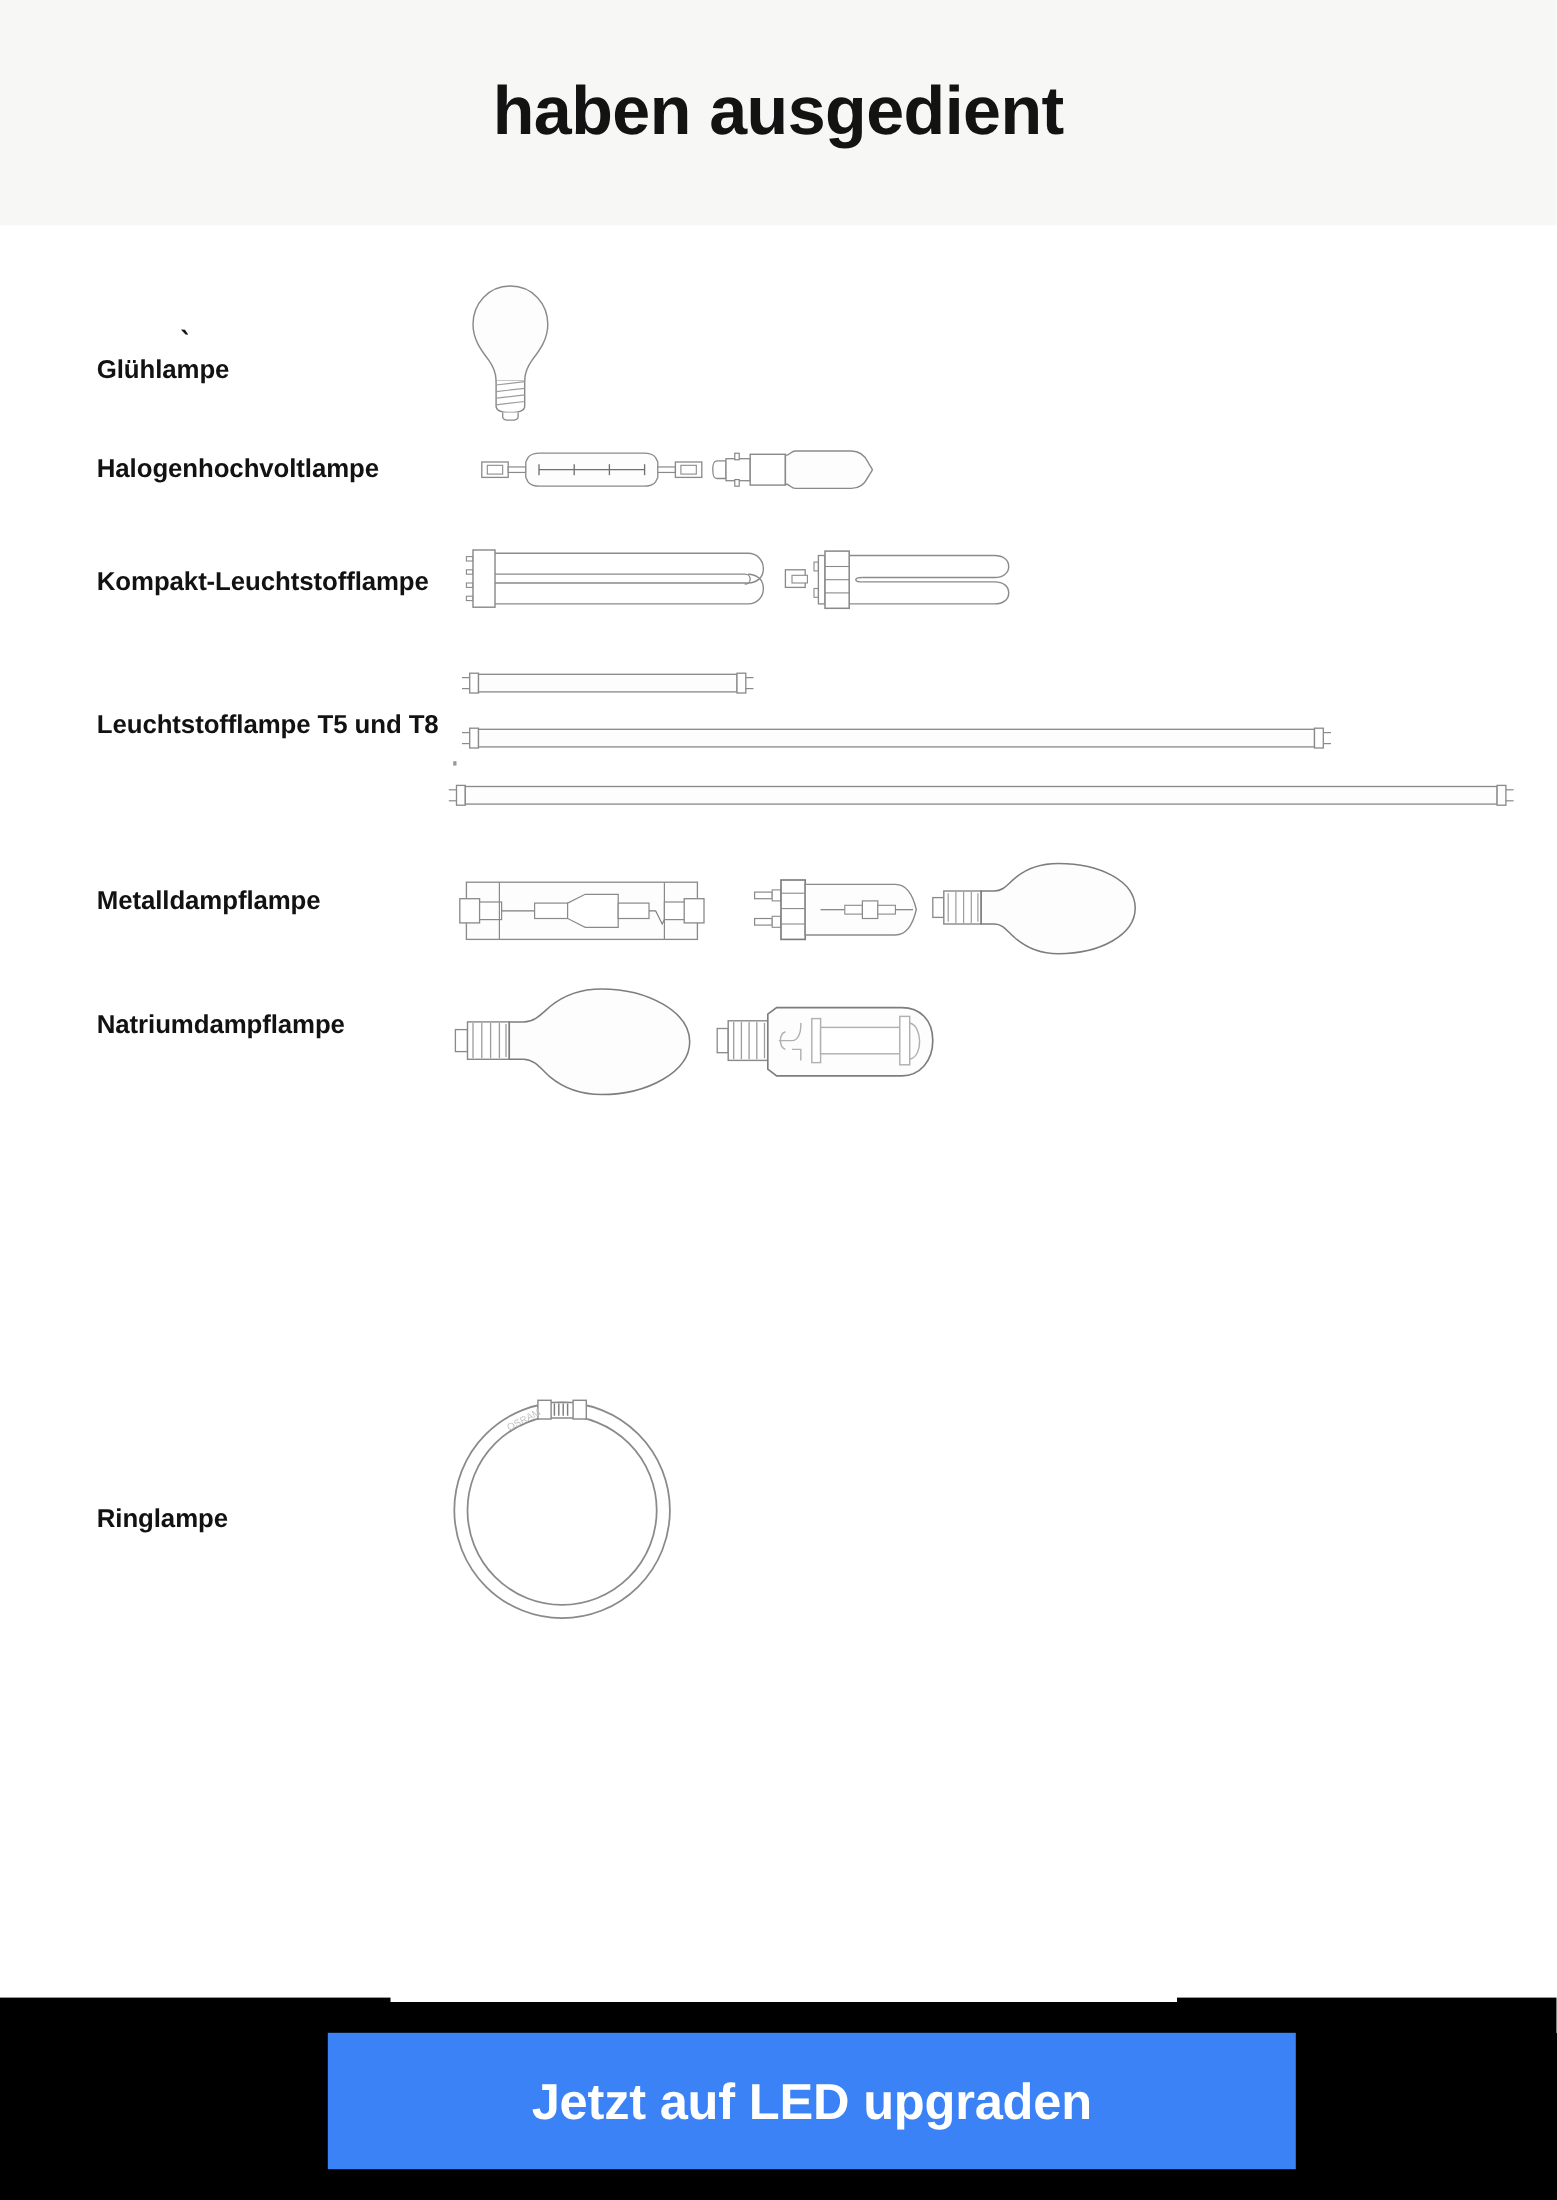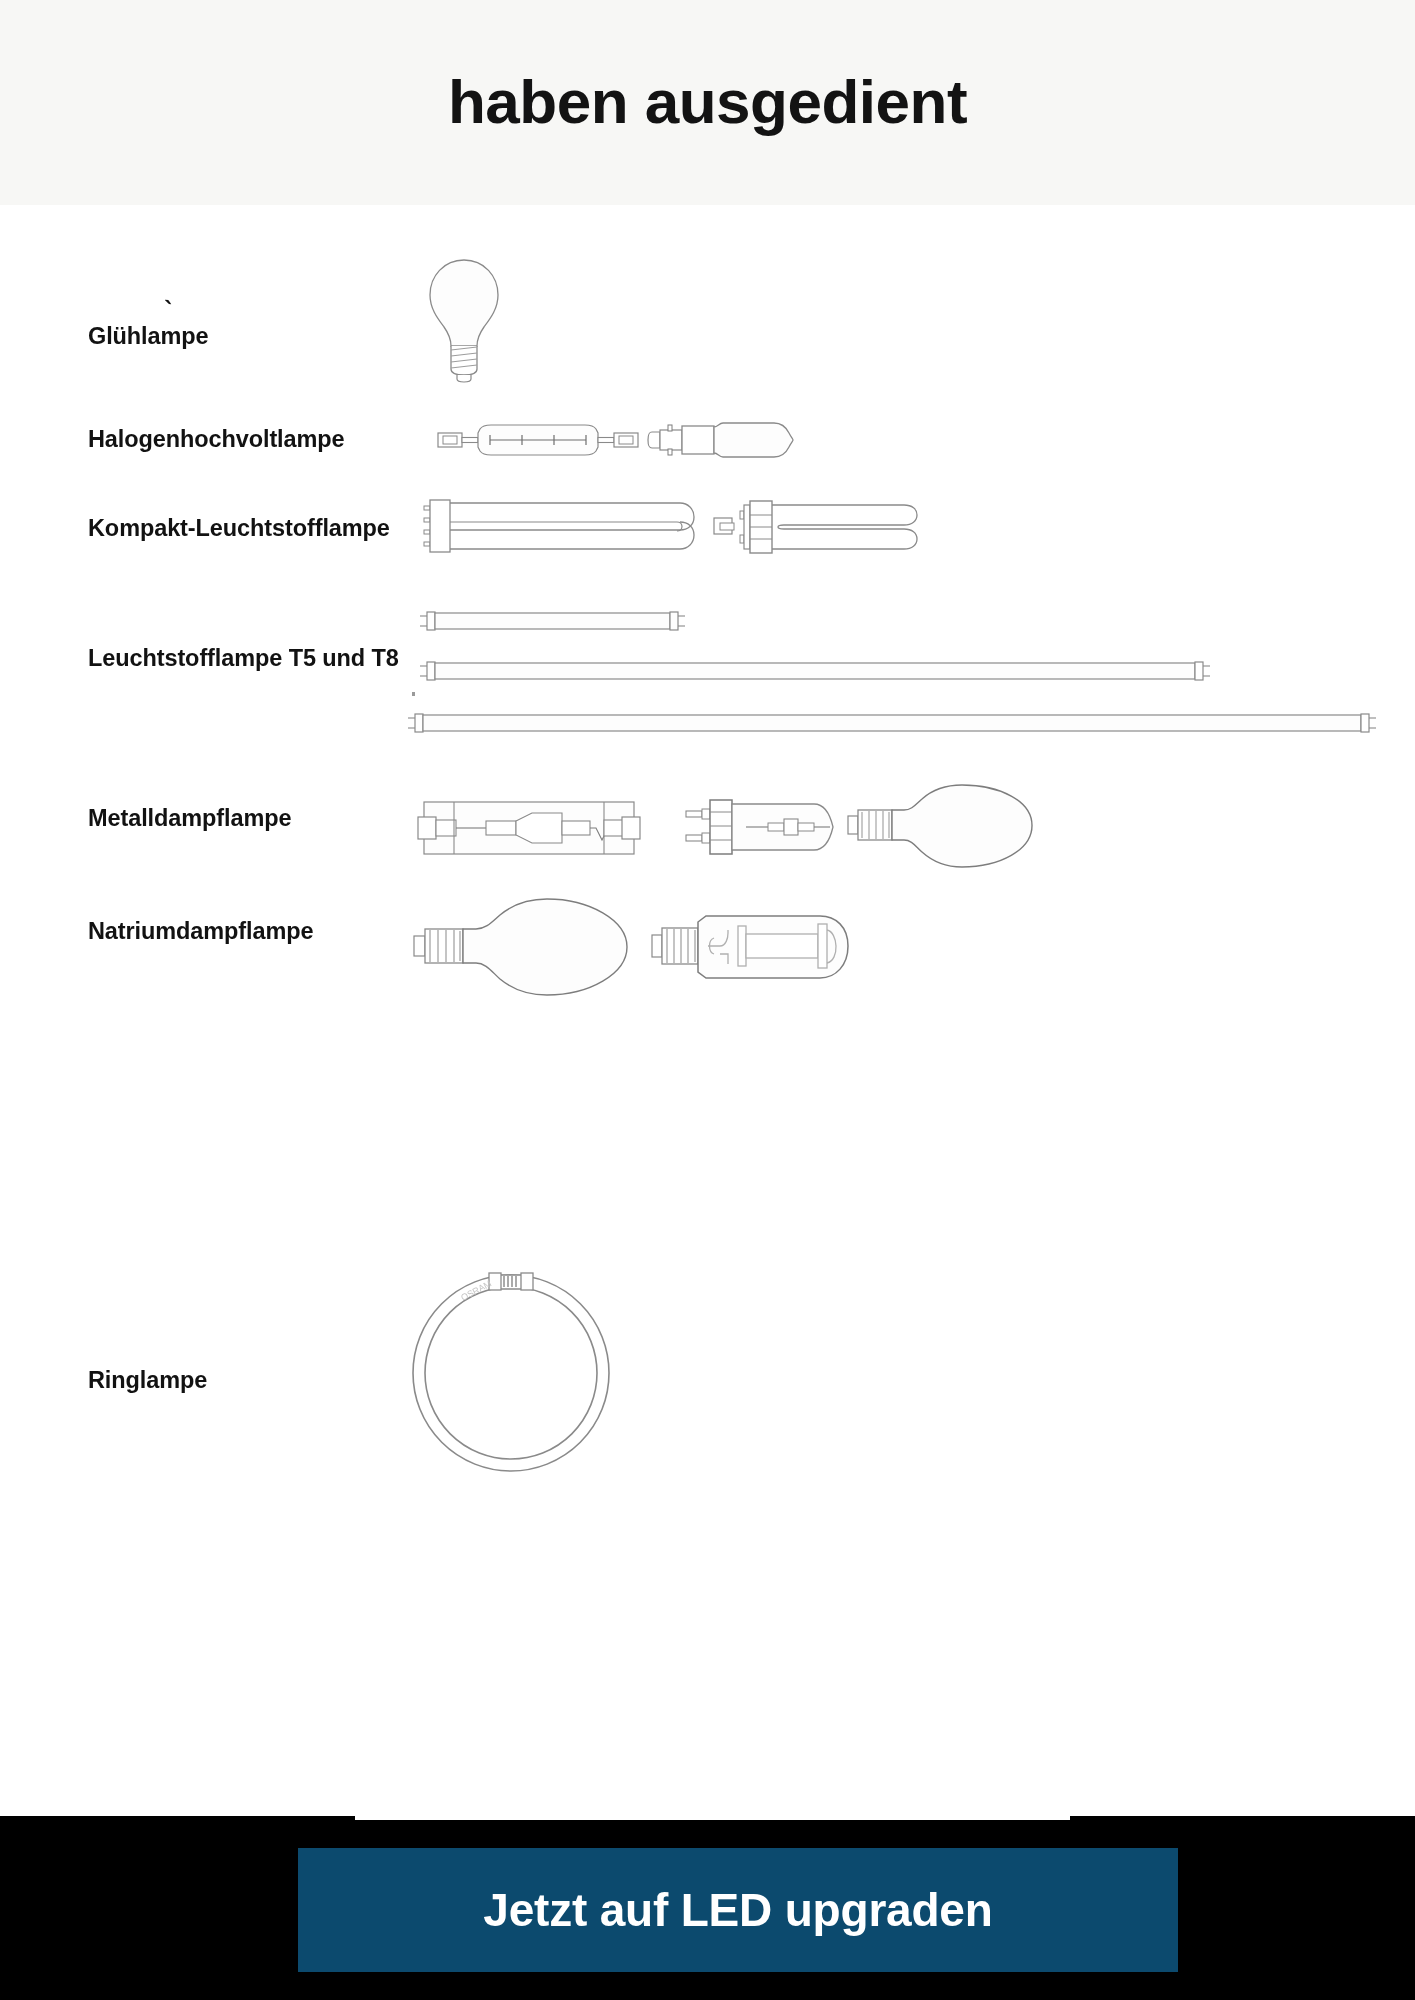--- a/index.html
+++ b/index.html
@@ -56,21 +56,21 @@
     position:absolute; left:0; top:-4px; width:355px; height:4px;
     background:#000000;
   }
   .footer .notch2 {
     position:absolute; left:1070px; top:-4px; width:345px; height:4px;
     background:#000000;
   }
   .cta {
     position:absolute; left:298px; top:1848px;
     width:880px; height:124px;
-    background:#0c4a6e; border:none;
+    background:#3b82f6; border:none;
     display:flex; align-items:center; justify-content:center;
     cursor:pointer;
   }
   .cta span {
     font-size:46px; font-weight:700; color:#ffffff;
     letter-spacing:-0.2px;
   }
 </style>
 </head>
 <body>
@@ -91,21 +91,21 @@
       <div class="art" style="left:424px;top:52px;">
         <svg width="80" height="125" viewBox="0 0 80 125">
           <path d="M40 3 C20 3 6 19 6 38 C6 52 14 62 20 70 C25 77 27 83 27 89 L53 89 C53 83 55 77 60 70 C66 62 74 52 74 38 C74 19 60 3 40 3 Z" fill="#fdfdfd" stroke="#8a8a8a" stroke-width="1.3"></path>
           <path d="M27 89 L27 112 C27 116 31 118 40 118 C49 118 53 116 53 112 L53 89" fill="#ffffff" stroke="#8a8a8a" stroke-width="1.3"></path>
           <path d="M27 93 L53 90 M27 99 L53 96 M27 105 L53 102 M27 111 L53 108" stroke="#9d9d9d" stroke-width="1.1" fill="none"></path>
           <path d="M33 118 L33 122 C33 124 36 125 40 125 C44 125 47 124 47 122 L47 118" fill="#ffffff" stroke="#8a8a8a" stroke-width="1.2"></path>
         </svg>
       </div>
     </div>
 
-    <div class="row" style="top:188px;height:95px;">
+    <div class="row" style="top:175px;height:95px;">
       <div class="row-label" style="top:33px;">Halogenhochvoltlampe</div>
       <div class="art" style="left:438px;top:32px;">
         <svg width="200" height="30" viewBox="0 0 200 30">
           <rect x="0" y="8" width="24" height="14" fill="#fff" stroke="#8a8a8a" stroke-width="1.2"></rect>
           <rect x="5" y="11" width="14" height="8" fill="#fff" stroke="#8a8a8a" stroke-width="1"></rect>
           <rect x="24" y="12.5" width="16" height="5" fill="#fff" stroke="#8a8a8a" stroke-width="1.1"></rect>
           <path d="M40 8 L42 4 C44 1 48 0 53 0 L147 0 C152 0 156 1 158 4 L160 8 L160 22 L158 26 C156 29 152 30 147 30 L53 30 C48 30 44 29 42 26 L40 22 Z" fill="#fdfdfd" stroke="#8a8a8a" stroke-width="1.2"></path>
           <line x1="52" y1="15" x2="148" y2="15" stroke="#6f6f6f" stroke-width="1.2"></line>
           <line x1="52" y1="10" x2="52" y2="20" stroke="#6f6f6f" stroke-width="1.2"></line>
           <line x1="84" y1="10" x2="84" y2="20" stroke="#6f6f6f" stroke-width="1.2"></line>

